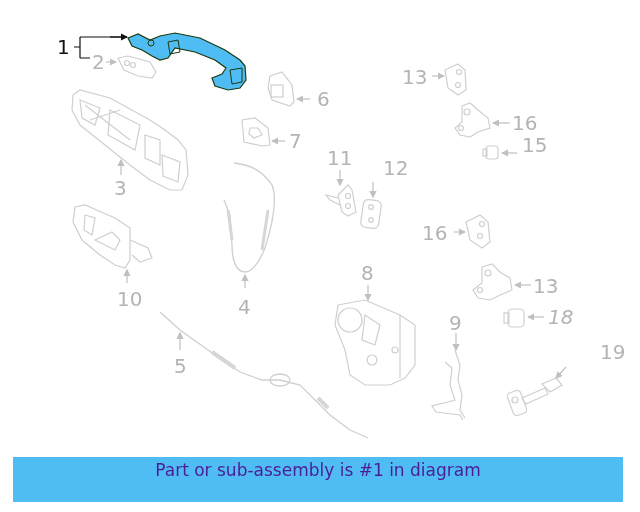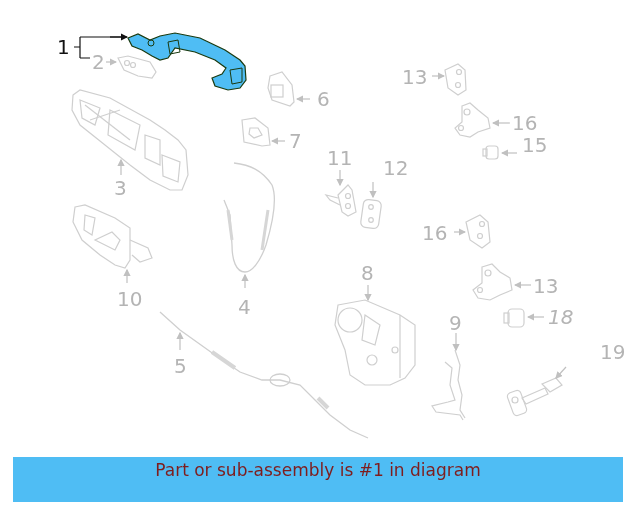--- a/index.html
+++ b/index.html
@@ -1,21 +1,21 @@
 <!DOCTYPE html>
 <html><head>
 <meta charset="utf-8">
 <style>
   html, body { margin:0; padding:0; background:#ffffff; }
   body { width:640px; height:512px; position:relative; overflow:hidden; font-family:"DejaVu Sans", sans-serif; }
   #diagram { position:absolute; left:0; top:0; width:640px; height:512px; }
   .callout { position:absolute; font-family:"DejaVu Sans", sans-serif; font-size:20px; color:#b4b4b4; line-height:20px; white-space:nowrap; }
   .callout.active { color:#111; }
   #banner { position:absolute; left:13px; top:457px; width:610px; height:45px; background:#4fbdf4;
-            text-align:center; font-family:"DejaVu Sans", sans-serif; font-size:17px; line-height:20px; color:#7f1d1d; padding-top:3px; box-sizing:border-box; }
+            text-align:center; font-family:"DejaVu Sans", sans-serif; font-size:17px; line-height:20px; color:#4c1d95; padding-top:3px; box-sizing:border-box; }
   #banner div { white-space:nowrap; }
 </style>
 </head>
 <body>
 
 <div id="diagram">
   <svg width="640" height="512" viewBox="0 0 640 512" xmlns="http://www.w3.org/2000/svg">
     <defs>
       <marker id="arr" markerWidth="6" markerHeight="6" refX="5" refY="3" orient="auto">
         <path d="M0,0 L6,3 L0,6 z" fill="#c0c0c0"></path>

